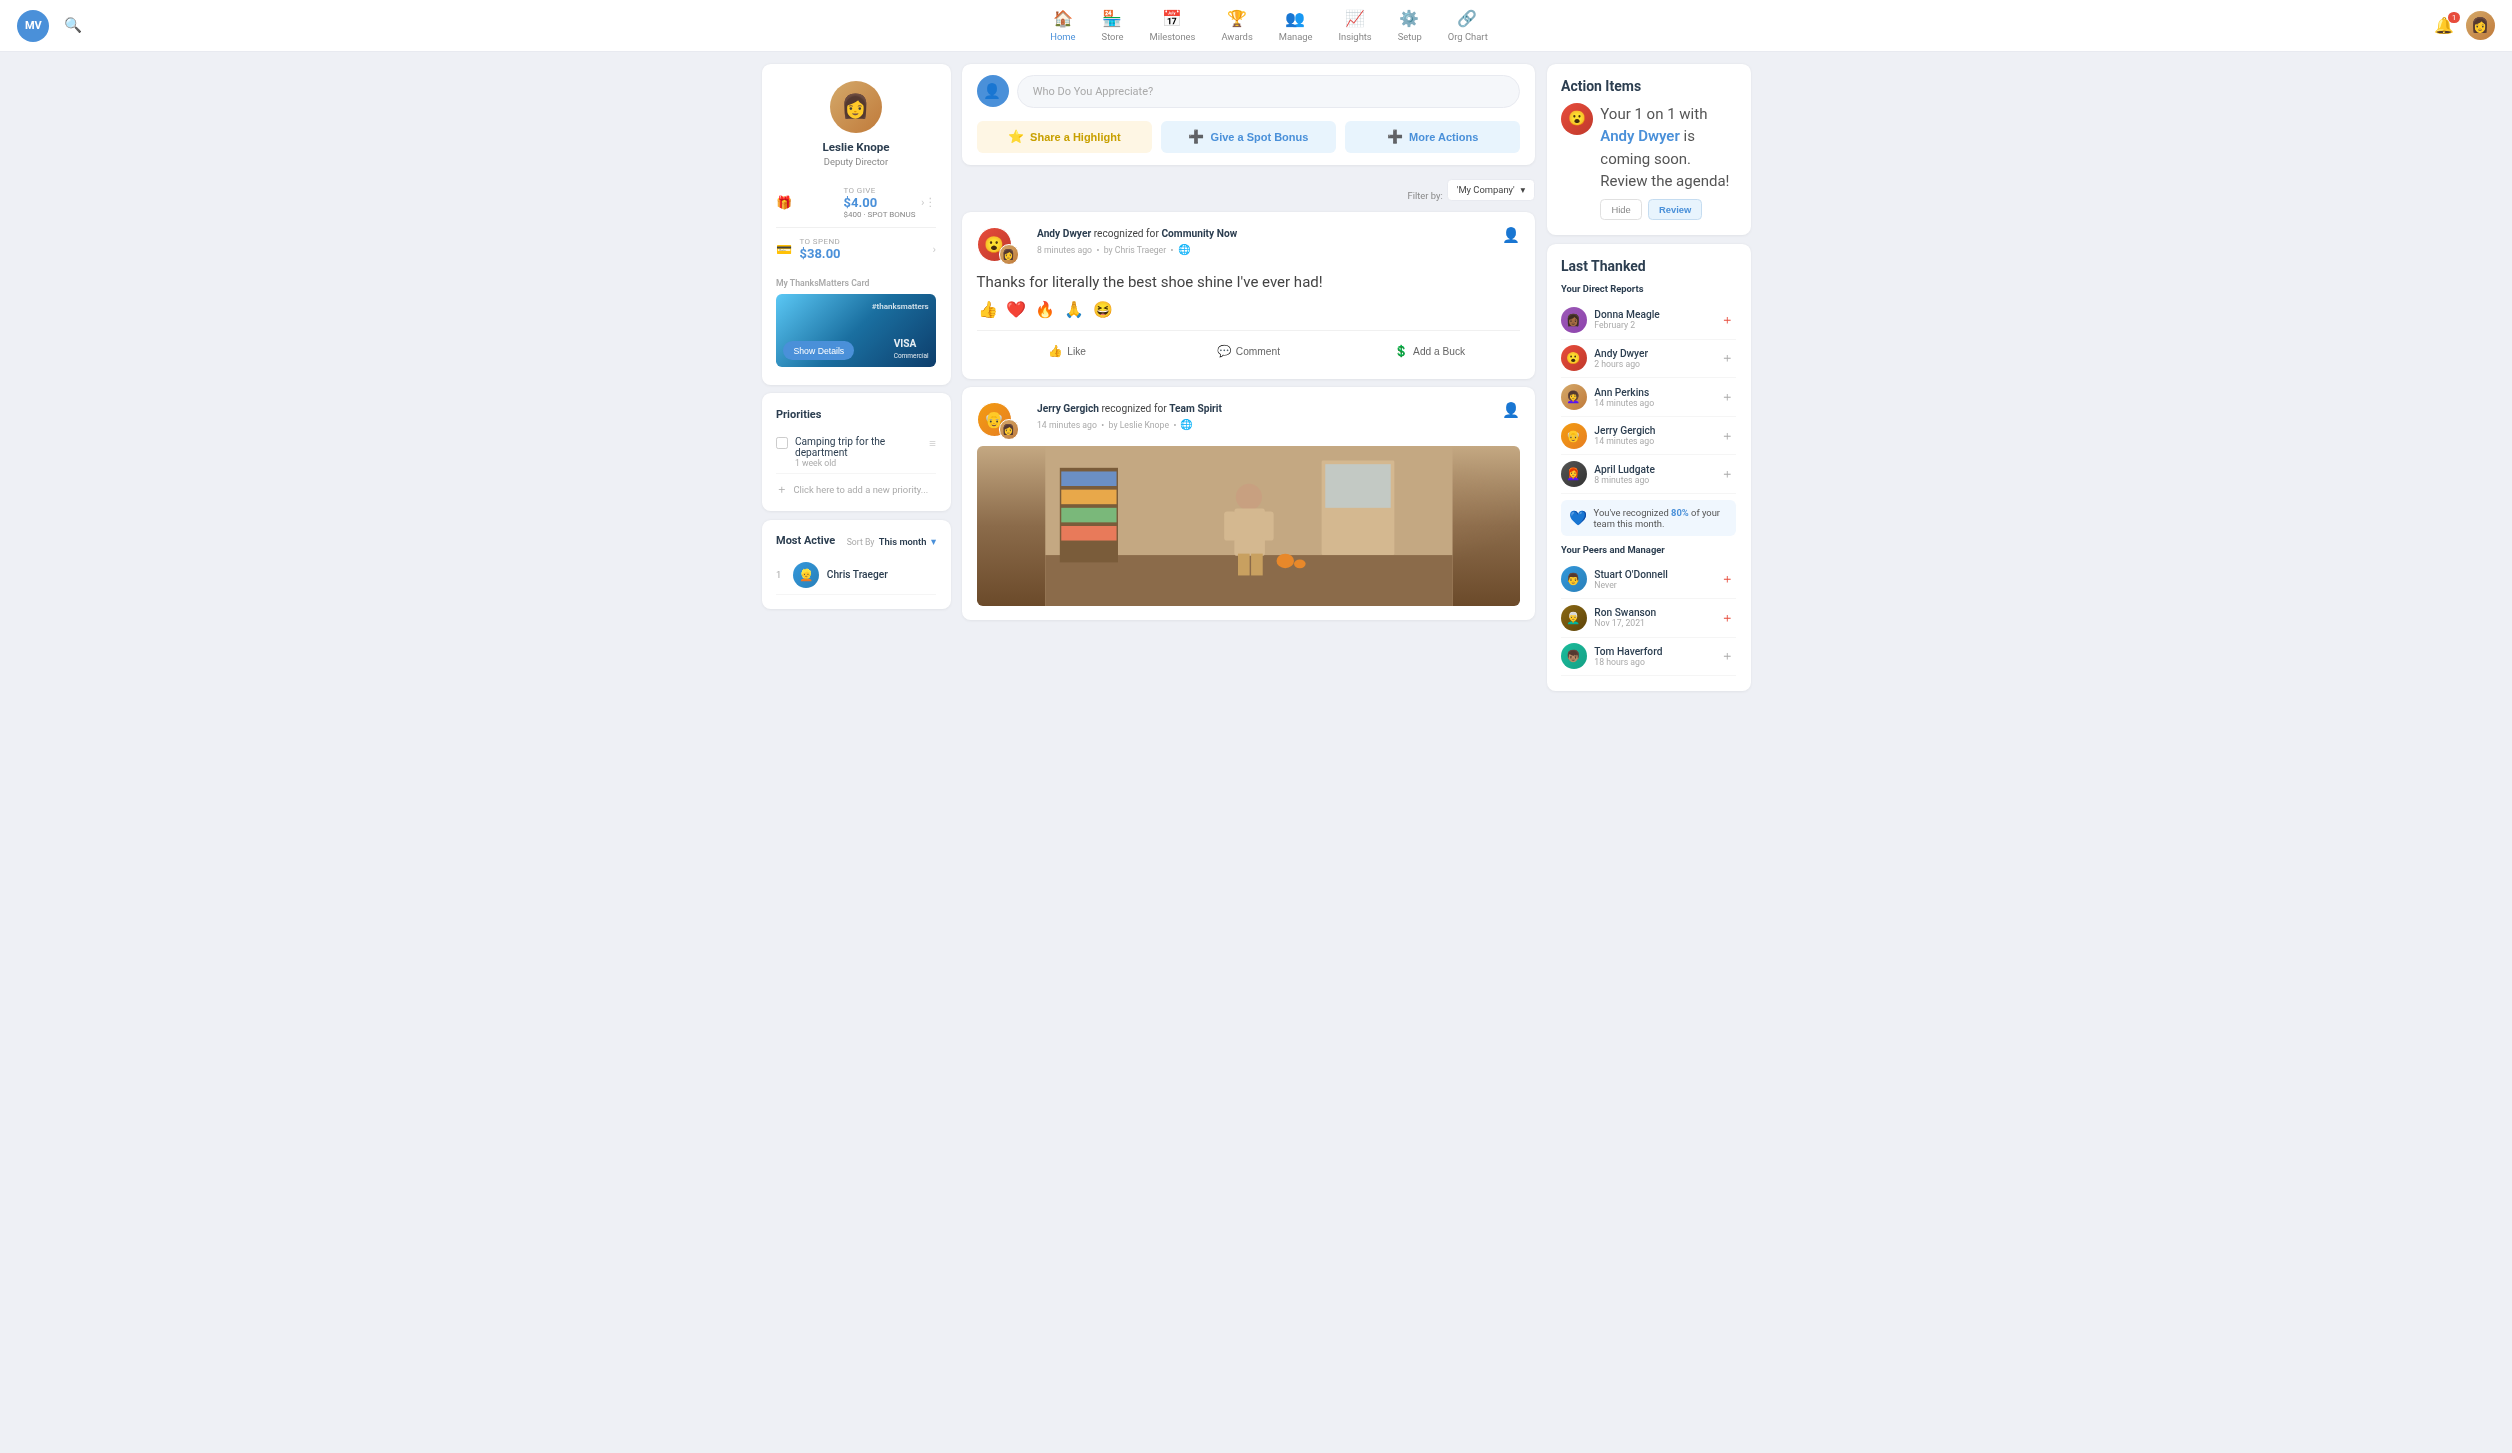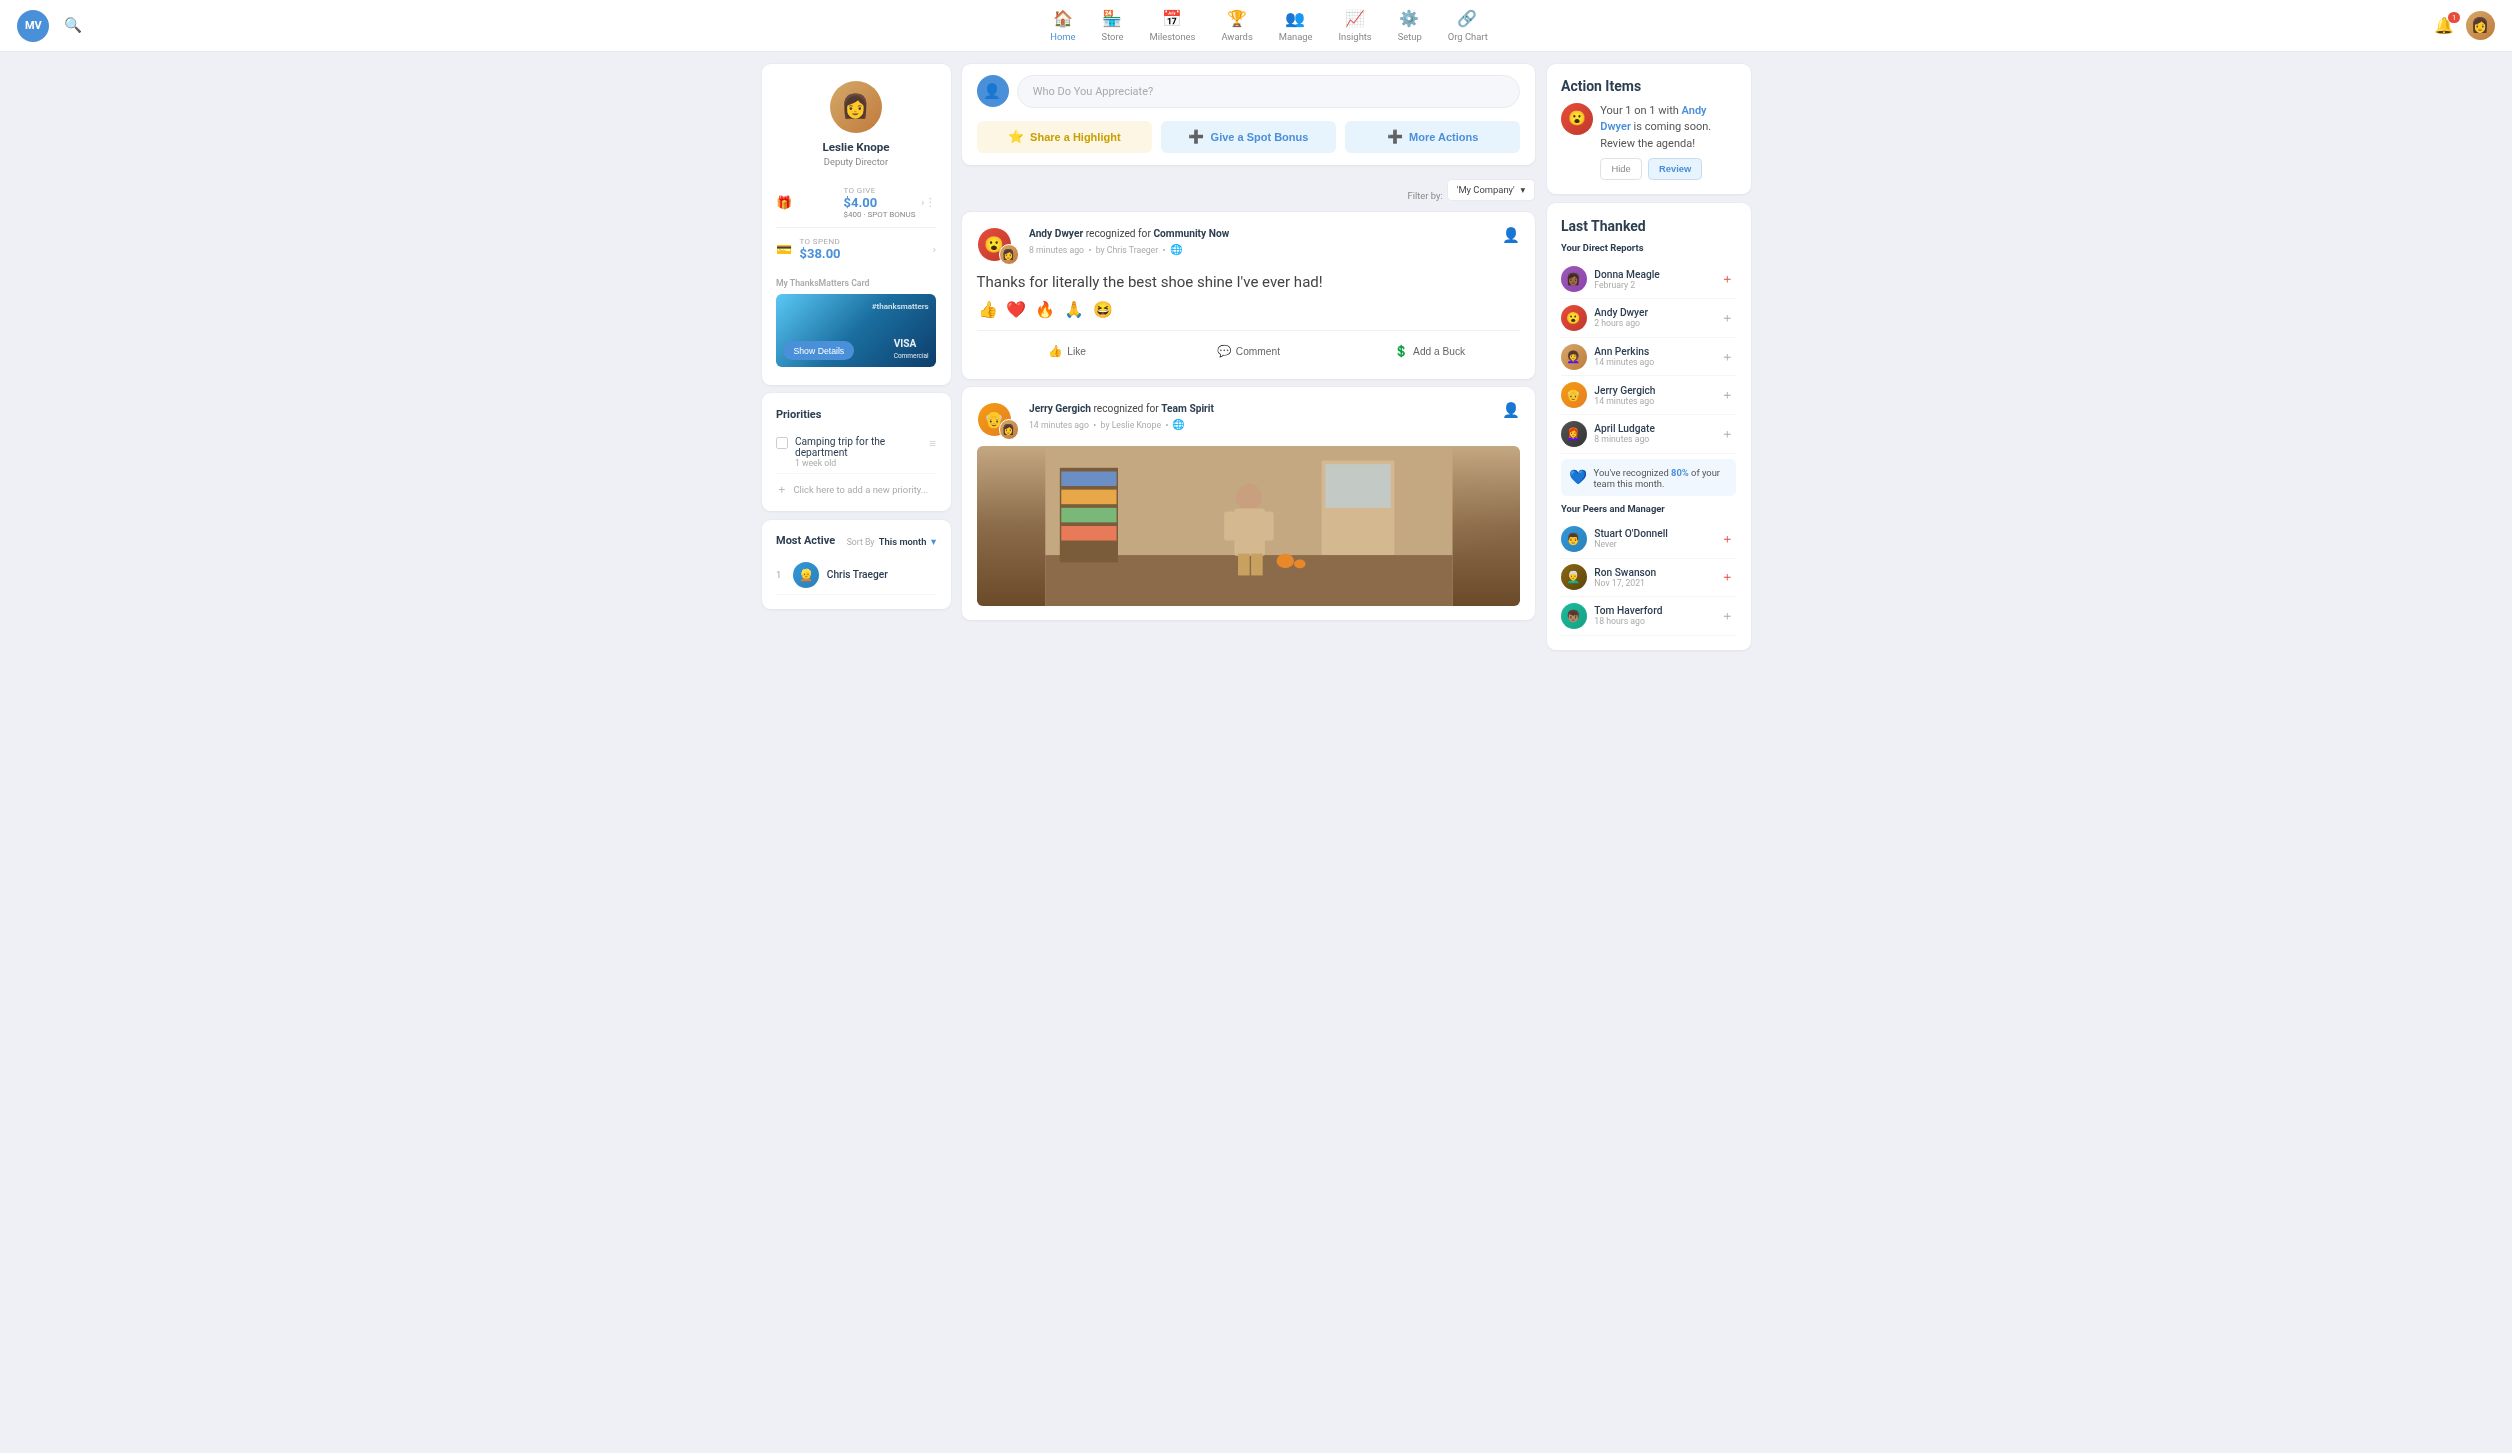--- a/index.html
+++ b/index.html
@@ -277,21 +277,21 @@
       font-size: 16px;
     }
     .feed-avatar-sub {
       width: 20.4px; height: 20.4px; border-radius: 50%;
       border: 1.5px solid #fff;
       position: absolute; bottom: -2.9px; right: -7.3px;
       overflow: hidden;
       display: flex; align-items: center; justify-content: center;
       font-size: 10.2px;
     }
-    .feed-meta { flex: 1; }
+    .feed-meta { flex: 1; margin-left: 8px; }
     .feed-title { font-size: 10.2px; color: #444; line-height: 1.4; }
     .feed-title strong { color: #2c3e50; }
     .feed-time { font-size: 8.7px; color: #aaa; margin-top: 2.9px; display: flex; align-items: center; gap: 4.4px; }
     .globe-icon { font-size: 10.2px; color: #aaa; }
     .feed-follow-icon { color: #4a90d9; font-size: 14.5px; cursor: pointer; }
     .feed-message { font-size: 15px; color: #444; margin-bottom: 5px; line-height: 1.5; }
     .reaction-row {
       display: flex; gap: 5.8px; margin-bottom: 10.2px;
     }
     .reaction-btn {
@@ -340,21 +340,21 @@
     .action-item-row {
       display: flex; gap: 7.3px; align-items: flex-start;
     }
     .action-avatar {
       width: 32px; height: 32px; border-radius: 50%;
       background: linear-gradient(135deg, #e74c3c, #c0392b);
       flex-shrink: 0;
       display: flex; align-items: center; justify-content: center;
       font-size: 14.5px;
     }
-    .action-text { font-size: 11px; color: #555; line-height: 1.5; flex: 1; }
+    .action-text { font-size: 15px; color: #555; line-height: 1.5; flex: 1; }
     .action-link { color: #4a90d9; font-weight: 600; text-decoration: none; }
     .action-btns { display: flex; gap: 5.8px; margin-top: 5.8px; }
     .hide-btn {
       background: none; border: 0.7px solid #e0e0e0; border-radius: 4.4px;
       padding: 4.4px 10.2px; font-size: 9.4px; color: #888; cursor: pointer;
     }
     .review-btn {
       background: #e8f4fd; border: 0.7px solid #c5dcf0; border-radius: 4.4px;
       padding: 4.4px 10.2px; font-size: 9.4px; color: #4a90d9; cursor: pointer; font-weight: 600;
     }

